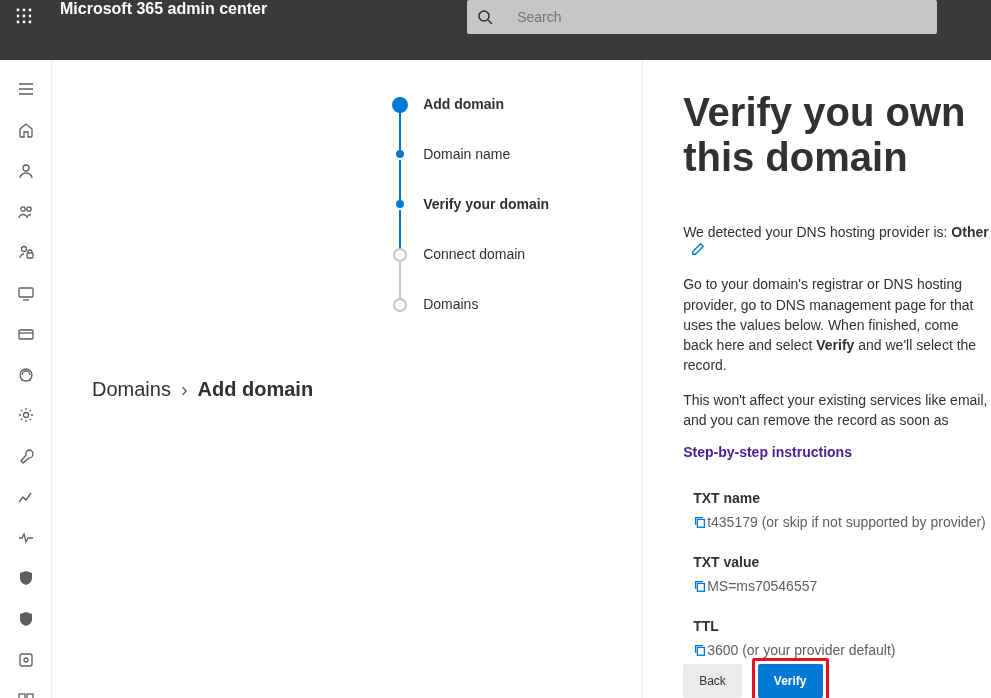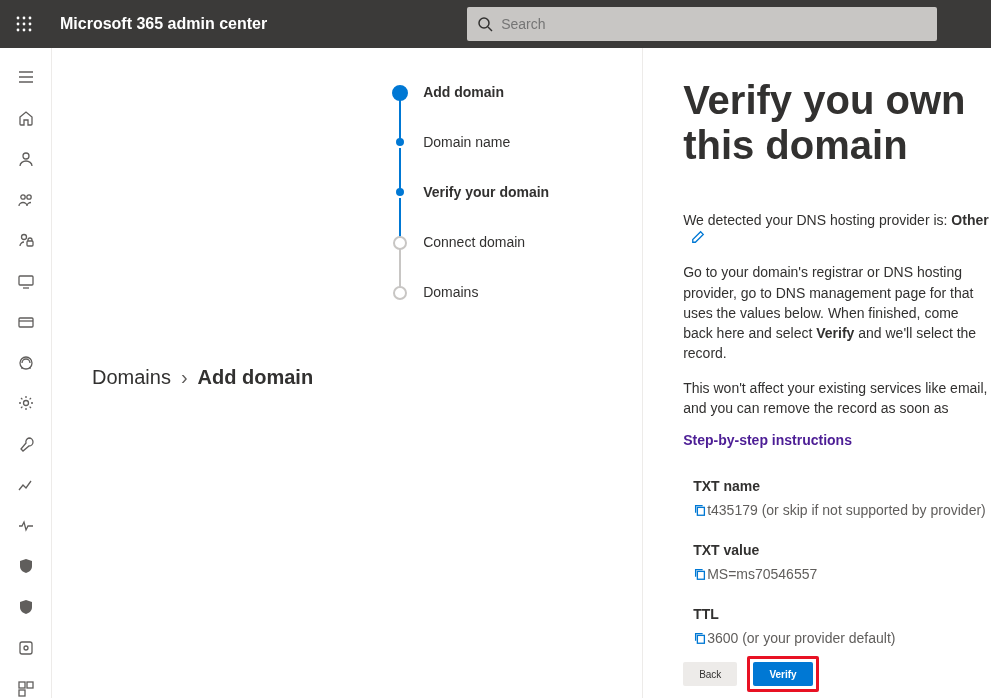--- a/index.html
+++ b/index.html
@@ -1,22 +1,22 @@
 <!DOCTYPE html>
 <html><head>
   <meta charset="utf-8">
   <style>
     * { margin: 0; padding: 0; box-sizing: border-box; }
     body { font-family: "Segoe UI", -apple-system, sans-serif; font-size: 14px; color: #323130; background: #fff; overflow: hidden; }
 
-    .topbar { height: 48px; background: #3b3a39; display: flex; align-items: center; padding: 0 8px; gap: 20px; }
+    .topbar { height: 60px; background: #3b3a39; display: flex; align-items: flex-start; padding: 0 8px; gap: 20px; }
     .waffle { width: 32px; height: 32px; display: flex; align-items: center; justify-content: center; color: #fff; cursor: pointer; }
     .waffle svg { width: 16px; height: 16px; }
     .topbar-title { color: #fff; font-size: 16px; font-weight: 600; }
-    .searchbar { flex: 0 0 470px; margin-left: 180px; height: 34px; background: #c8c6c4; border-radius: 2px; display: flex; align-items: center; padding: 0 10px; gap: 8px; }
+    .searchbar { flex: 0 0 470px; margin-left: 180px; height: 34px; background: #c8c6c4; border-radius: 2px; display: flex; align-items: center; padding: 0 10px; gap: 24px; }
     .searchbar svg { width: 16px; height: 16px; color: #323130; }
     .searchbar input { border: none; background: transparent; flex: 1; font-size: 14px; outline: none; color: #323130; }
 
     .shell { display: flex; height: calc(698px - 48px); }
 
     .leftrail { width: 52px; border-right: 1px solid #edebe9; display: flex; flex-direction: column; align-items: center; padding-top: 20px; gap: 22px; }
     .leftrail .rail-icon { width: 20px; height: 20px; color: #605e5c; cursor: pointer; display: flex; align-items: center; justify-content: center; }
     .leftrail .rail-icon svg { width: 18px; height: 18px; }
 
     .main { flex: 1; display: flex; flex-direction: row; }
@@ -50,21 +50,21 @@
     .panel a.link { color: #4c1d95; text-decoration: none; cursor: pointer; font-weight: bold; }
 
     .recordblock { margin-top: 30px; padding-left: 10px; }
     .rec { margin-bottom: 24px; }
     .rec .rec-label { font-weight: 600; margin-bottom: 8px; }
     .rec .rec-value { display: flex; align-items: center; color: #605e5c; }
     .copy-icon { color: #0078d4; cursor: pointer; display:inline-flex; }
     .copy-icon svg { width: 14px; height: 14px; }
 
     .actionbar { position: absolute; left: 40px; bottom: 6px; display: flex; gap: 10px; align-items: center; }
-    .btn { height: 24px; padding: 0 16px; font-size: 10px; border: none; cursor: pointer; border-radius: 2px; }
+    .btn { height: 34px; padding: 0 16px; font-size: 12px; border: none; cursor: pointer; border-radius: 2px; }
     .btn.secondary { background: #edebe9; color: #323130; }
     .btn.primary { background: #0078d4; color: #fff; font-weight: 600; }
     .highlight { border: 3px solid #e81123; padding: 3px; border-radius: 2px; }
   </style>
 </head>
 <body>
 
 <div class="topbar">
   <div class="waffle">
     <svg viewBox="0 0 16 16" fill="currentColor">

